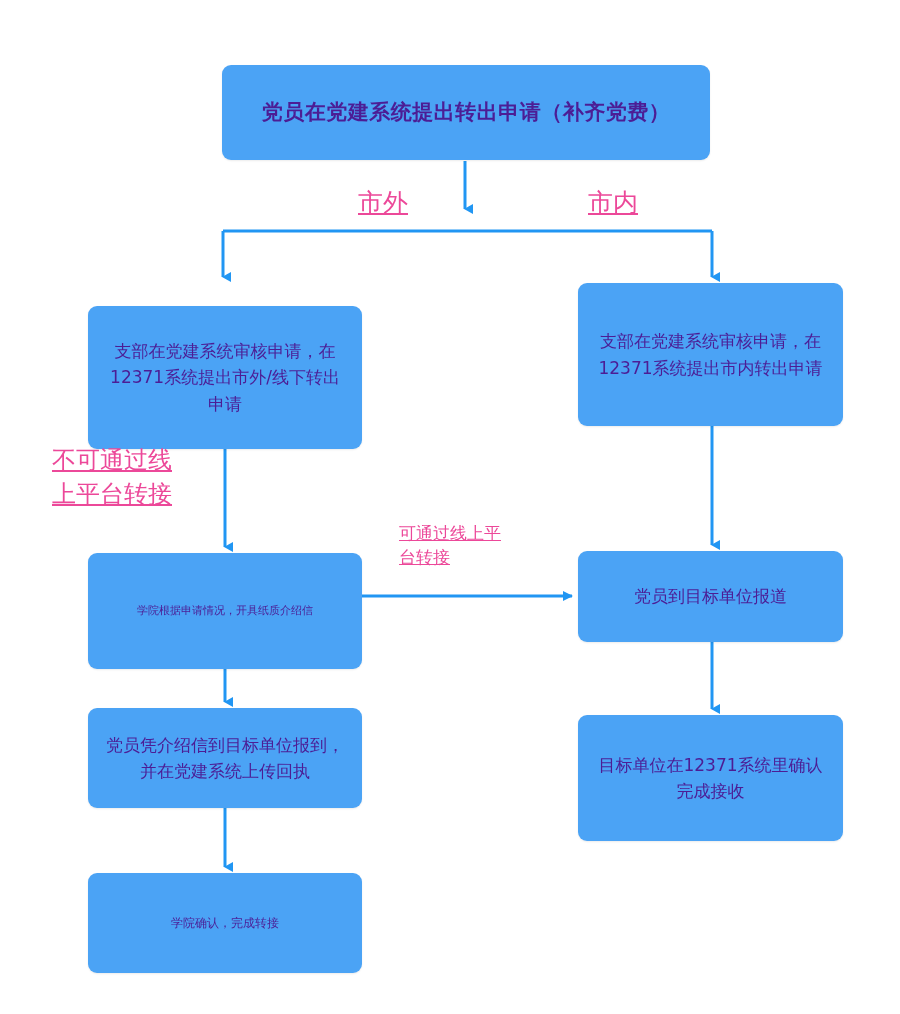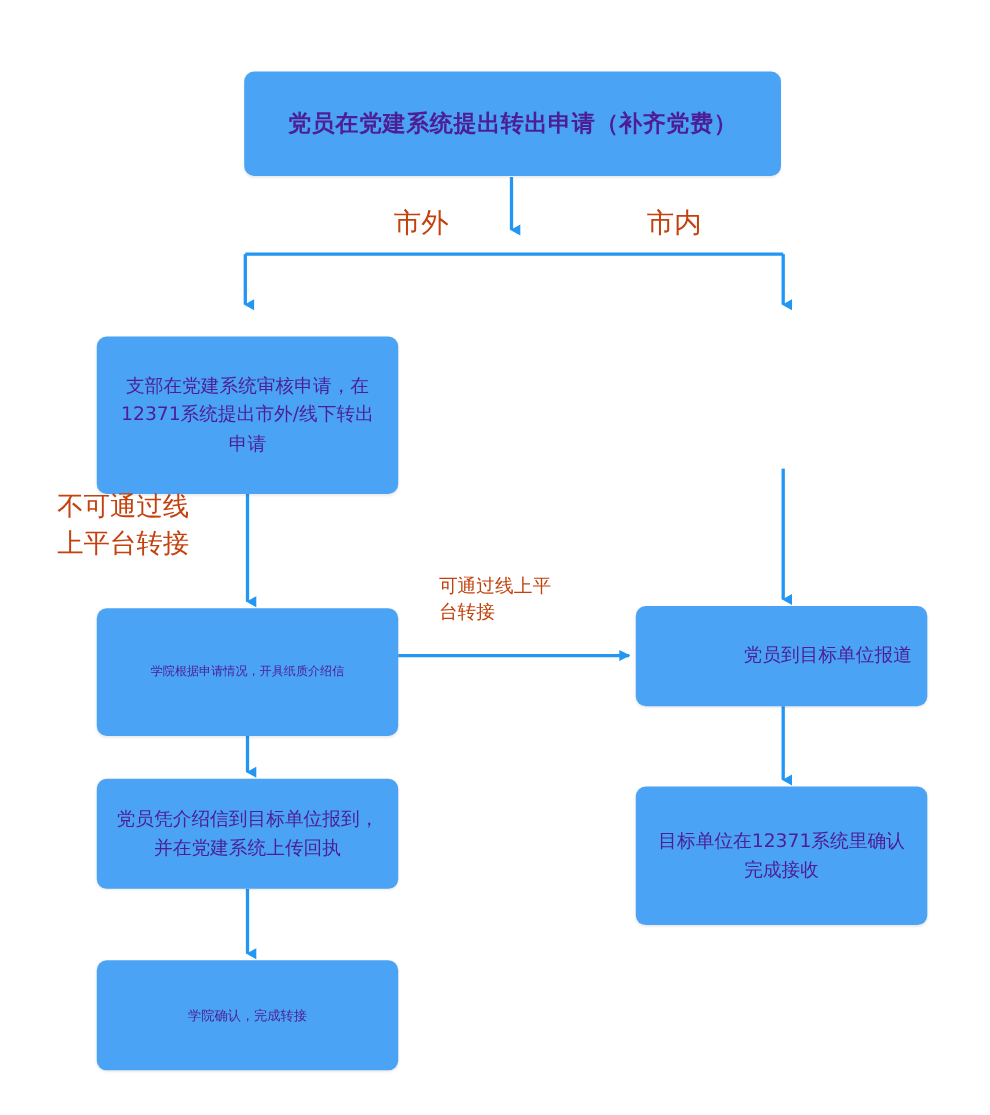--- a/index.html
+++ b/index.html
@@ -85,21 +85,20 @@
     height: 116px;
     font-size: 11px;
   }
 
   .node-r2 {
     left: 578px;
     top: 551px;
     width: 265px;
     height: 91px;
     font-size: 17px;
-    text-align: right;
   }
 
   .node-l3 {
     left: 88px;
     top: 708px;
     width: 274px;
     height: 100px;
     font-size: 17px;
     align-items: center;
   }
@@ -115,23 +114,24 @@
   .node-l4 {
     left: 88px;
     top: 873px;
     width: 274px;
     height: 100px;
     font-size: 12px;
   }
 
   .edge-label {
     position: absolute;
-    color: #c2410c;
+    color: #ec4899;
     line-height: 1.4;
     white-space: pre-line;
+    text-decoration: underline;
   }
 
   .label-outside {
     left: 358px;
     top: 185px;
     font-size: 25px;
   }
 
   .label-inside {
     left: 588px;
@@ -185,20 +185,23 @@
   </svg>
 
   <div class="node node-top">
     <span class="node-text">党员在党建系统提出转出申请（补齐党费）</span>
   </div>
 
   <div class="node node-l1">
     <span class="node-text">支部在党建系统审核申请，在12371系统提出市外/线下转出申请</span>
   </div>
 
+  <div class="node node-r1">
+    <span class="node-text">支部在党建系统审核申请，在12371系统提出市内转出申请</span>
+  </div>
 
   <div class="node node-l2">
     <span class="node-text">学院根据申请情况，开具纸质介绍信</span>
   </div>
 
   <div class="node node-r2">
     <span class="node-text">党员到目标单位报道</span>
   </div>
 
   <div class="node node-l3">

